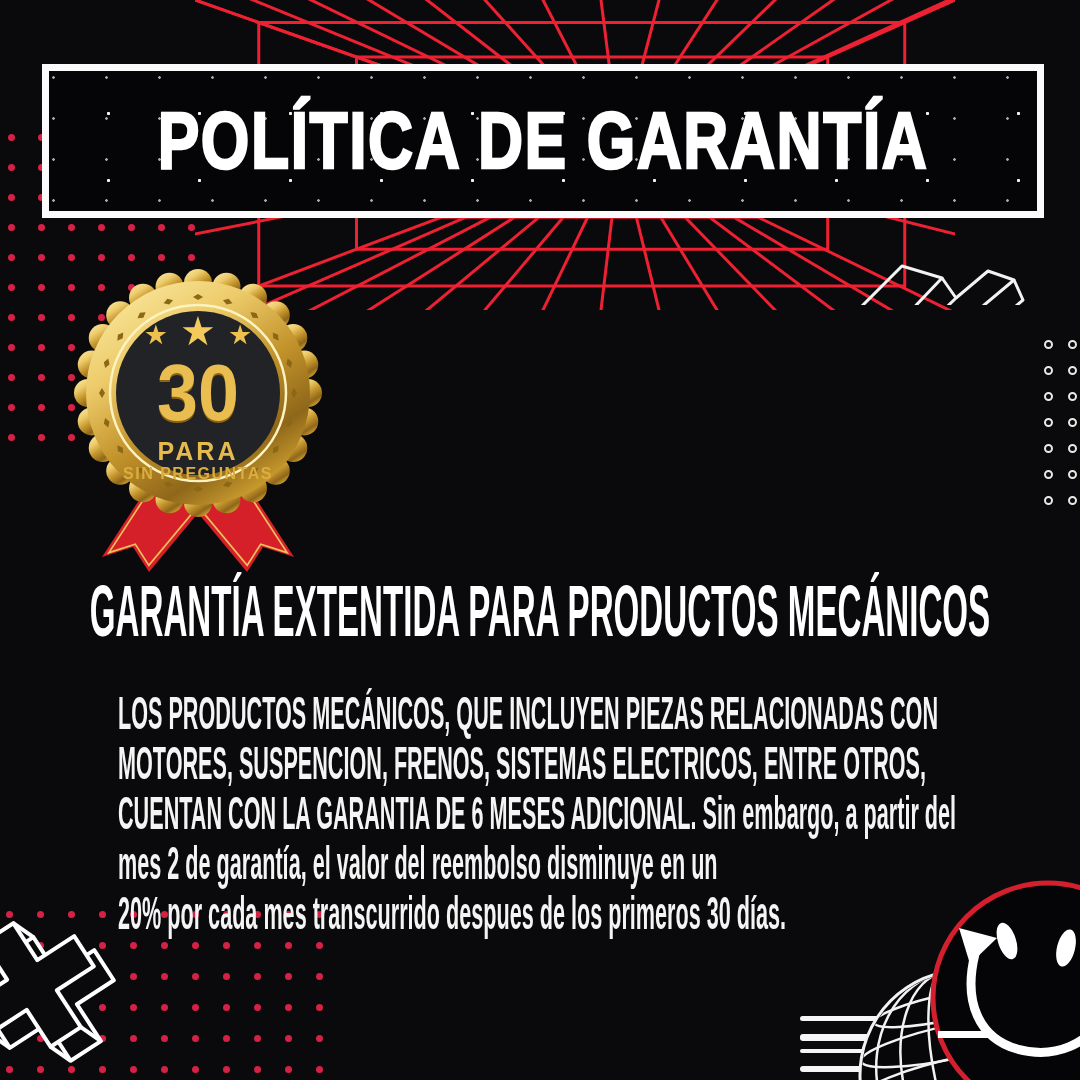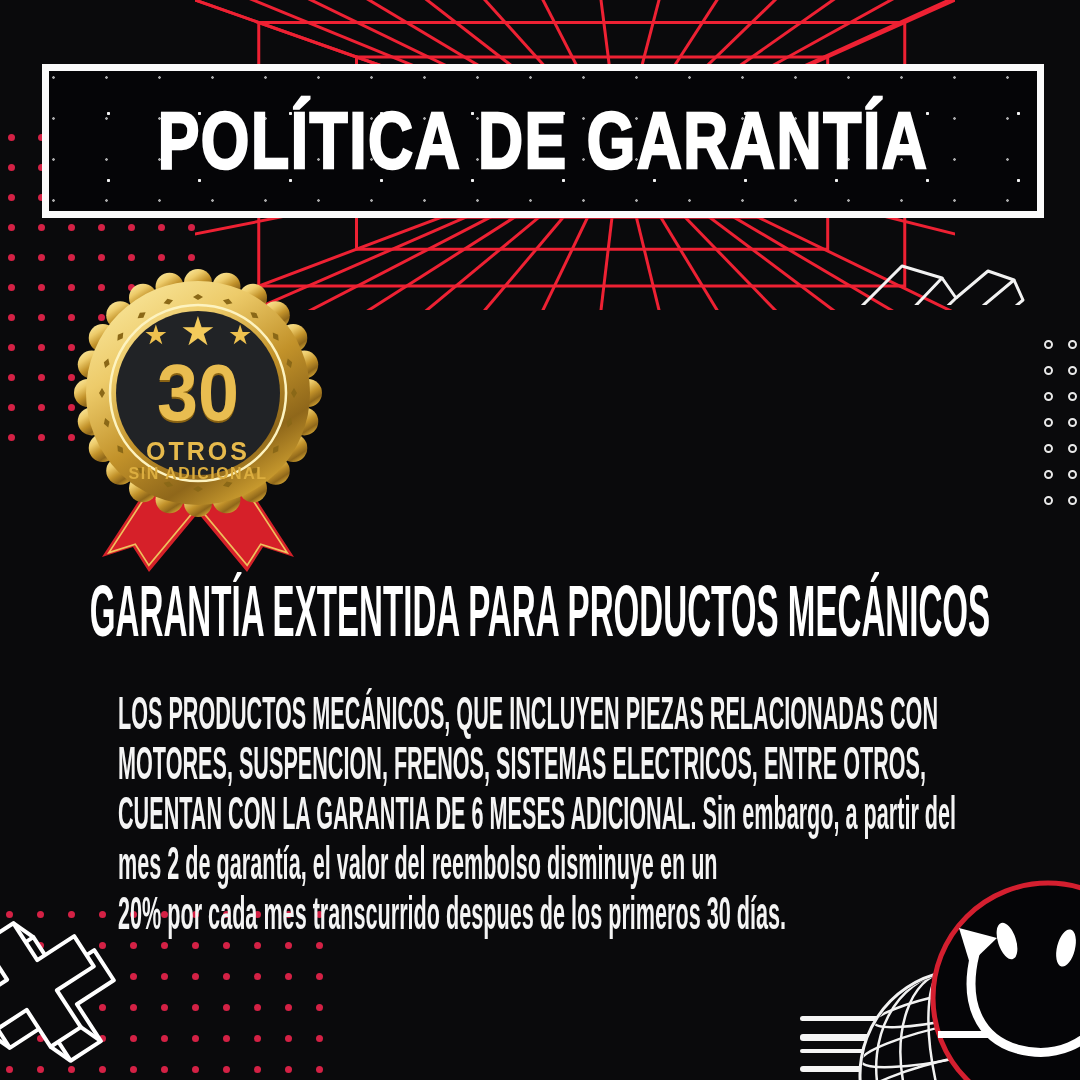--- a/index.html
+++ b/index.html
@@ -362,22 +362,22 @@
         </g>
       <circle cx="138" cy="128" r="88" fill="none" stroke="#fdf3c0" stroke-width="2.5"></circle>
       <circle cx="138" cy="128" r="82" fill="#212326"></circle>
     </svg>
     <div id="badge-stars" class="badge-text">
       <span class="st">★</span>
       <span class="st big">★</span>
       <span class="st">★</span>
     </div>
     <div id="badge-number" class="badge-text">30</div>
-    <div id="badge-unit" class="badge-text">OTROS</div>
-    <div id="badge-tagline" class="badge-text">SIN ADICIONAL</div>
+    <div id="badge-unit" class="badge-text">PARA</div>
+    <div id="badge-tagline" class="badge-text">SIN PREGUNTAS</div>
   </div>
 
   <div id="ext-heading" class="abs">GARANTÍA EXTENTIDA PARA PRODUCTOS MECÁNICOS</div>
   <div id="ext-body" class="abs">LOS PRODUCTOS MECÁNICOS, QUE INCLUYEN PIEZAS RELACIONADAS CON
 MOTORES, SUSPENCION, FRENOS, SISTEMAS ELECTRICOS, ENTRE OTROS,
 CUENTAN CON LA GARANTIA DE 6 MESES ADICIONAL. Sin embargo, a partir del
 mes 2 de garantía, el valor del reembolso disminuye en un
 20% por cada mes transcurrido despues de los primeros 30 días.</div>
 
   <svg id="x-svg" class="abs" width="150" height="175" viewBox="0 0 150 175">

